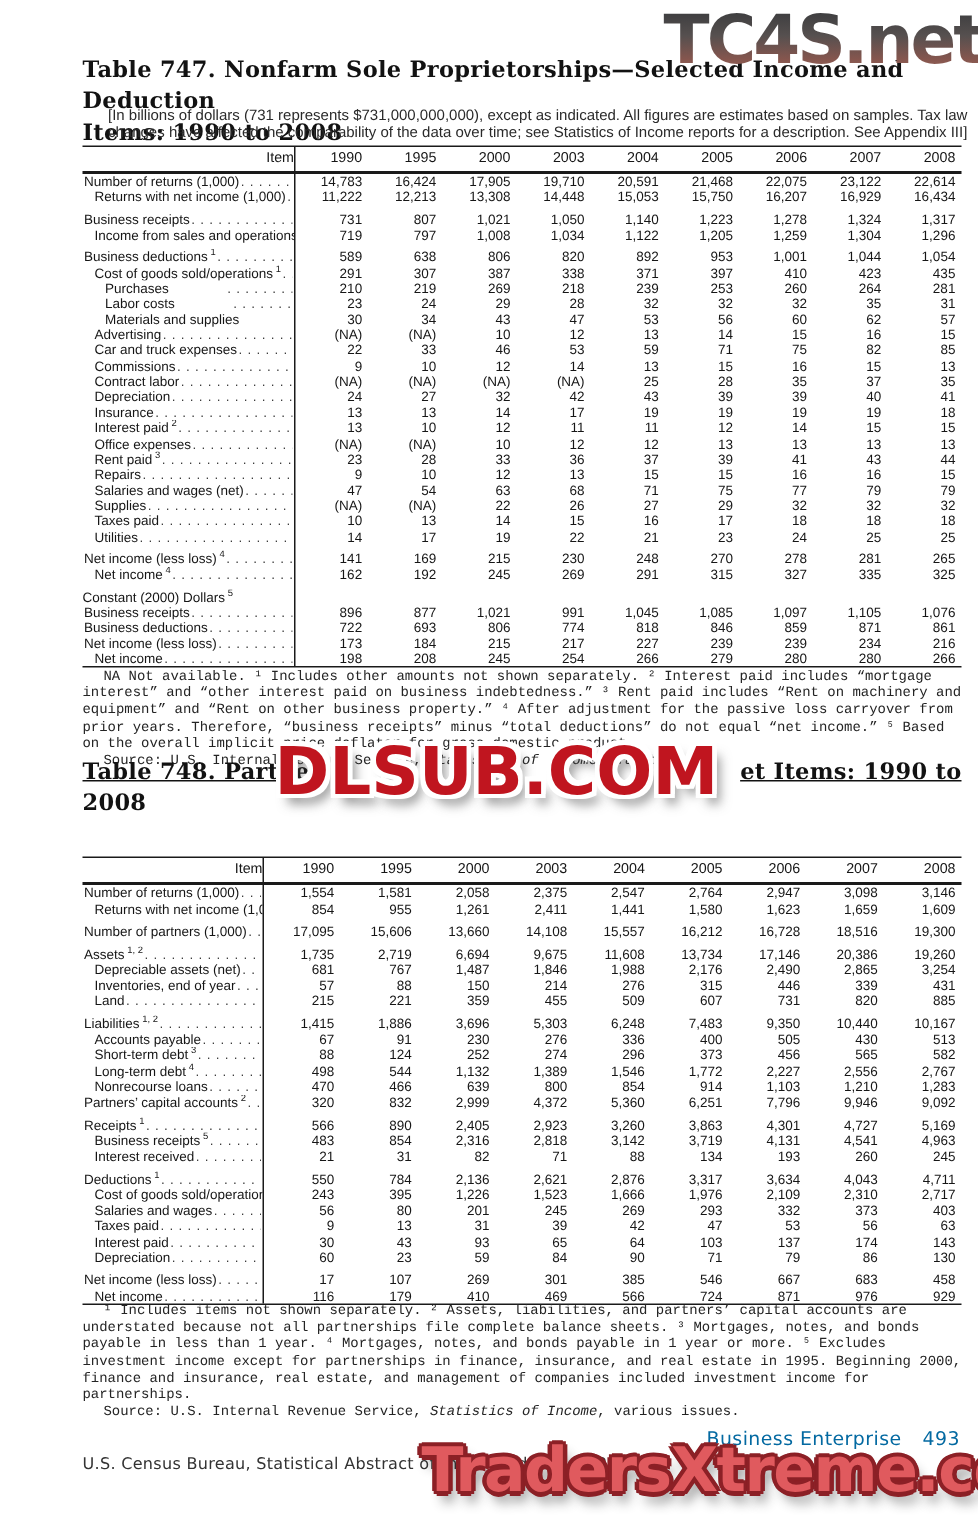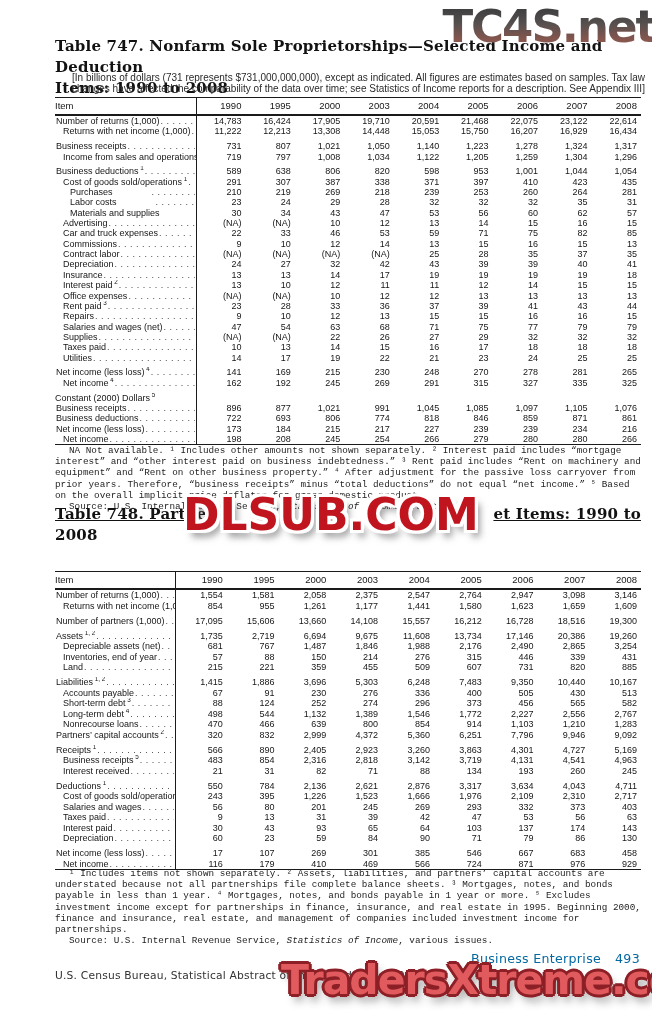--- a/index.html
+++ b/index.html
@@ -16,21 +16,21 @@
   .bracket-note{position:absolute;left:72px;width:586px;
                 font-size:10px;line-height:11.4px;color:#2a2a2a;}
 
   
   .tbl{position:absolute;left:55px;width:586px;
        border-top:1.5px solid #1a1a1a;border-bottom:1.5px solid #1a1a1a;
        font-size:9px;color:#161616;}
   .row{display:flex;align-items:baseline;}
   .hdr{border-bottom:2.4px solid #1a1a1a;padding:2px 0 3px 0;font-size:9.5px;}
   .lbl,.lblh{width:var(--lw);box-sizing:border-box;overflow:hidden;display:flex;}
-  .lblh{display:block;text-align:left;}
+  .lblh{display:block;text-align:right;}
   .val{flex:1;text-align:right;padding-right:4px;white-space:nowrap;}
   .tbody .row{height:var(--rh);line-height:var(--rh);}
   .tbody .row.gap{margin-top:4.5px;}
   .lbl .t{white-space:nowrap;}
   .lbl .dots{flex:1;overflow:hidden;white-space:nowrap;color:#3c3c3c;margin:0 1px;}
   .lbl .dots::after{content:" . . . . . . . . . . . . . . . . . . . . . . . . . . . . . . . . . . . . . . . .";letter-spacing:.5px;}
   .ind0{padding-left:1px;}
   .ind1{padding-left:8px;}
   .ind2{padding-left:15px;gap:38px;}
   sup{font-size:6.3px;line-height:0;vertical-align:4px;}
@@ -153,21 +153,21 @@
         </div>
         <div class="row gap">
           <div class="lbl ind0">
             <div class="t">Business deductions<sup> 1</sup></div>
             <div class="dots"></div>
           </div>
           <div class="val">589</div>
           <div class="val">638</div>
           <div class="val">806</div>
           <div class="val">820</div>
-          <div class="val">598</div>
+          <div class="val">892</div>
           <div class="val">953</div>
           <div class="val">1,001</div>
           <div class="val">1,044</div>
           <div class="val">1,054</div>
         </div>
         <div class="row">
           <div class="lbl ind1">
             <div class="t">Cost of goods sold/operations<sup> 1</sup></div>
             <div class="dots"></div>
           </div>
@@ -589,21 +589,21 @@
           <div class="val">3,146</div>
         </div>
         <div class="row">
           <div class="lbl ind1">
             <div class="t">Returns with net income (1,000)</div>
             <div class="dots"></div>
           </div>
           <div class="val">854</div>
           <div class="val">955</div>
           <div class="val">1,261</div>
-          <div class="val">1,177</div>
+          <div class="val">2,411</div>
           <div class="val">1,441</div>
           <div class="val">1,580</div>
           <div class="val">1,623</div>
           <div class="val">1,659</div>
           <div class="val">1,609</div>
         </div>
         <div class="row gap">
           <div class="lbl ind0">
             <div class="t">Number of partners (1,000)</div>
             <div class="dots"></div>

